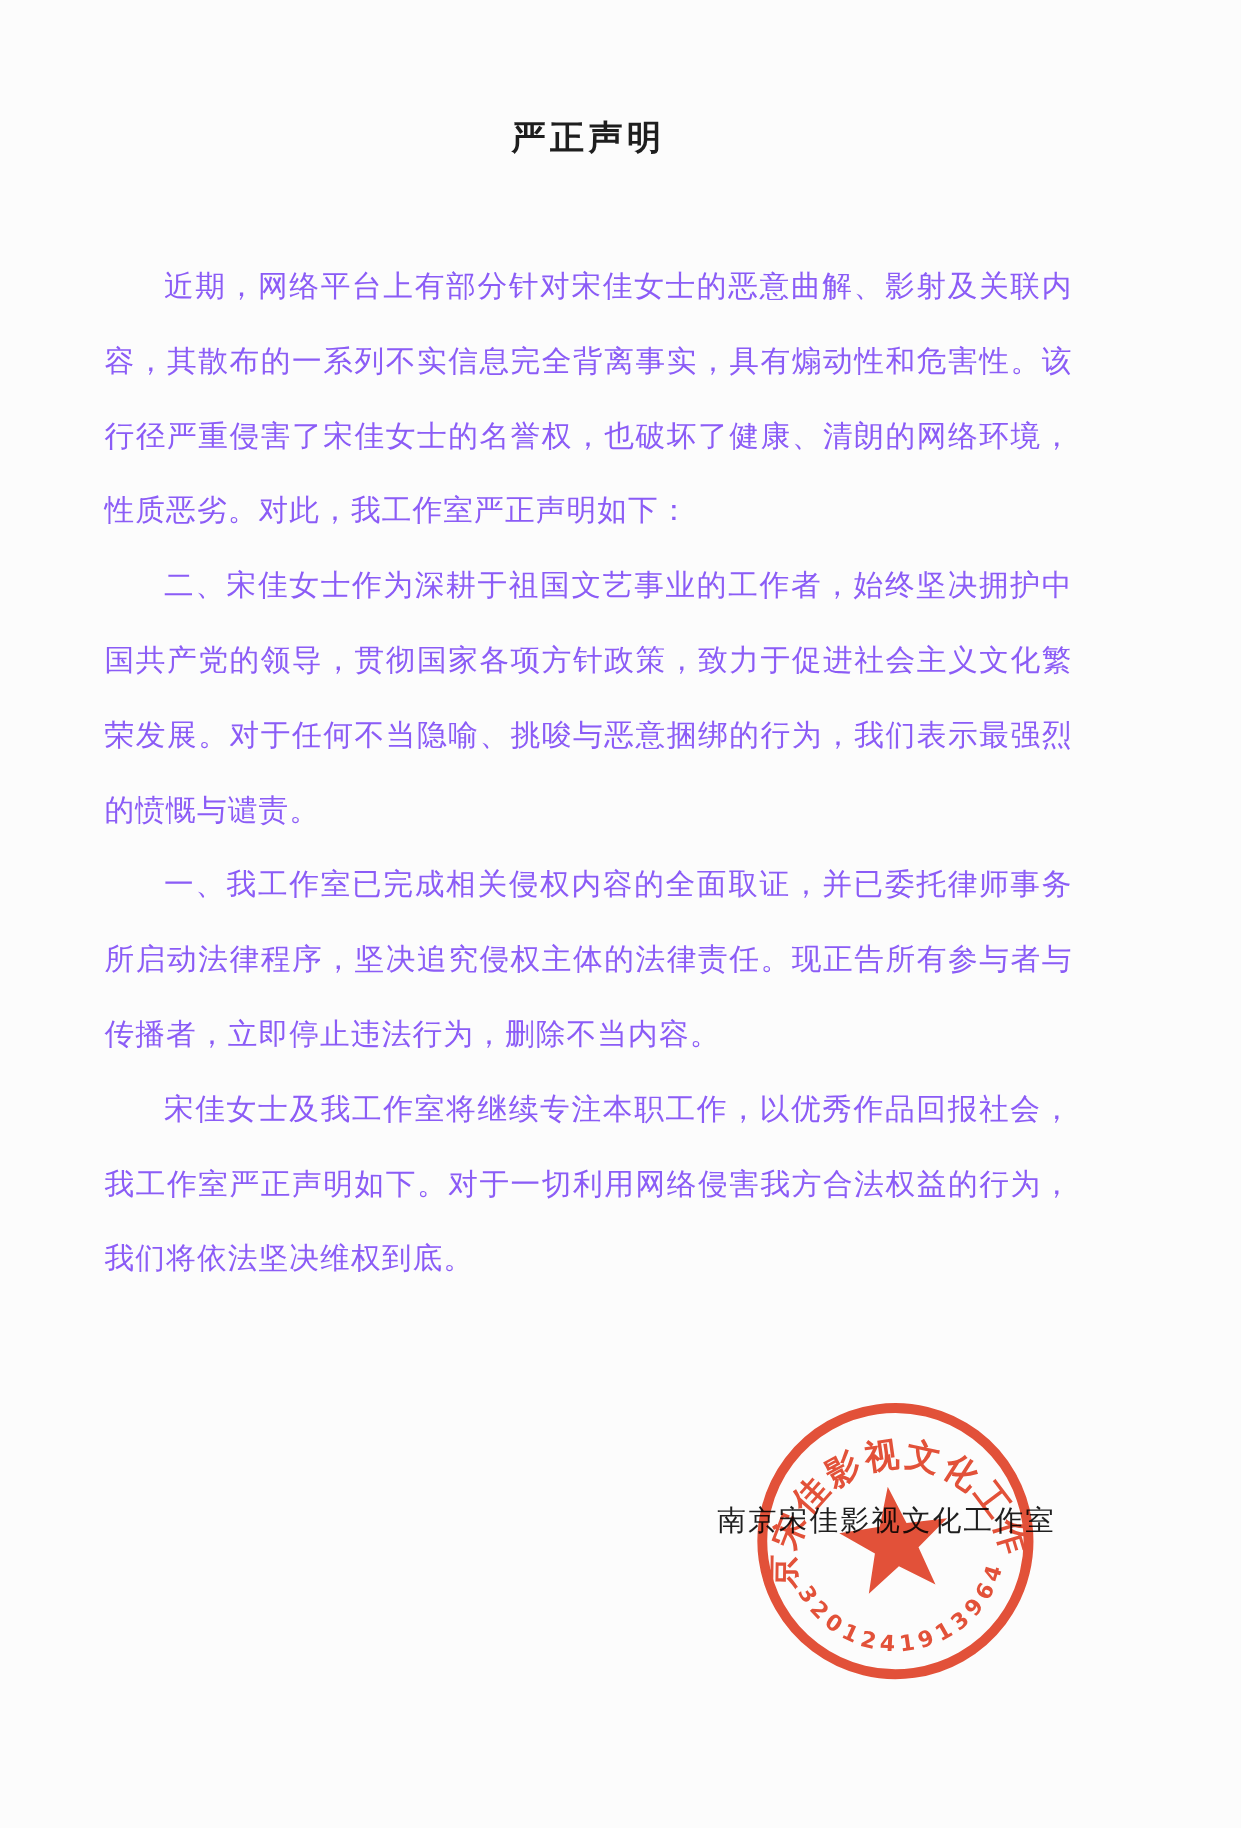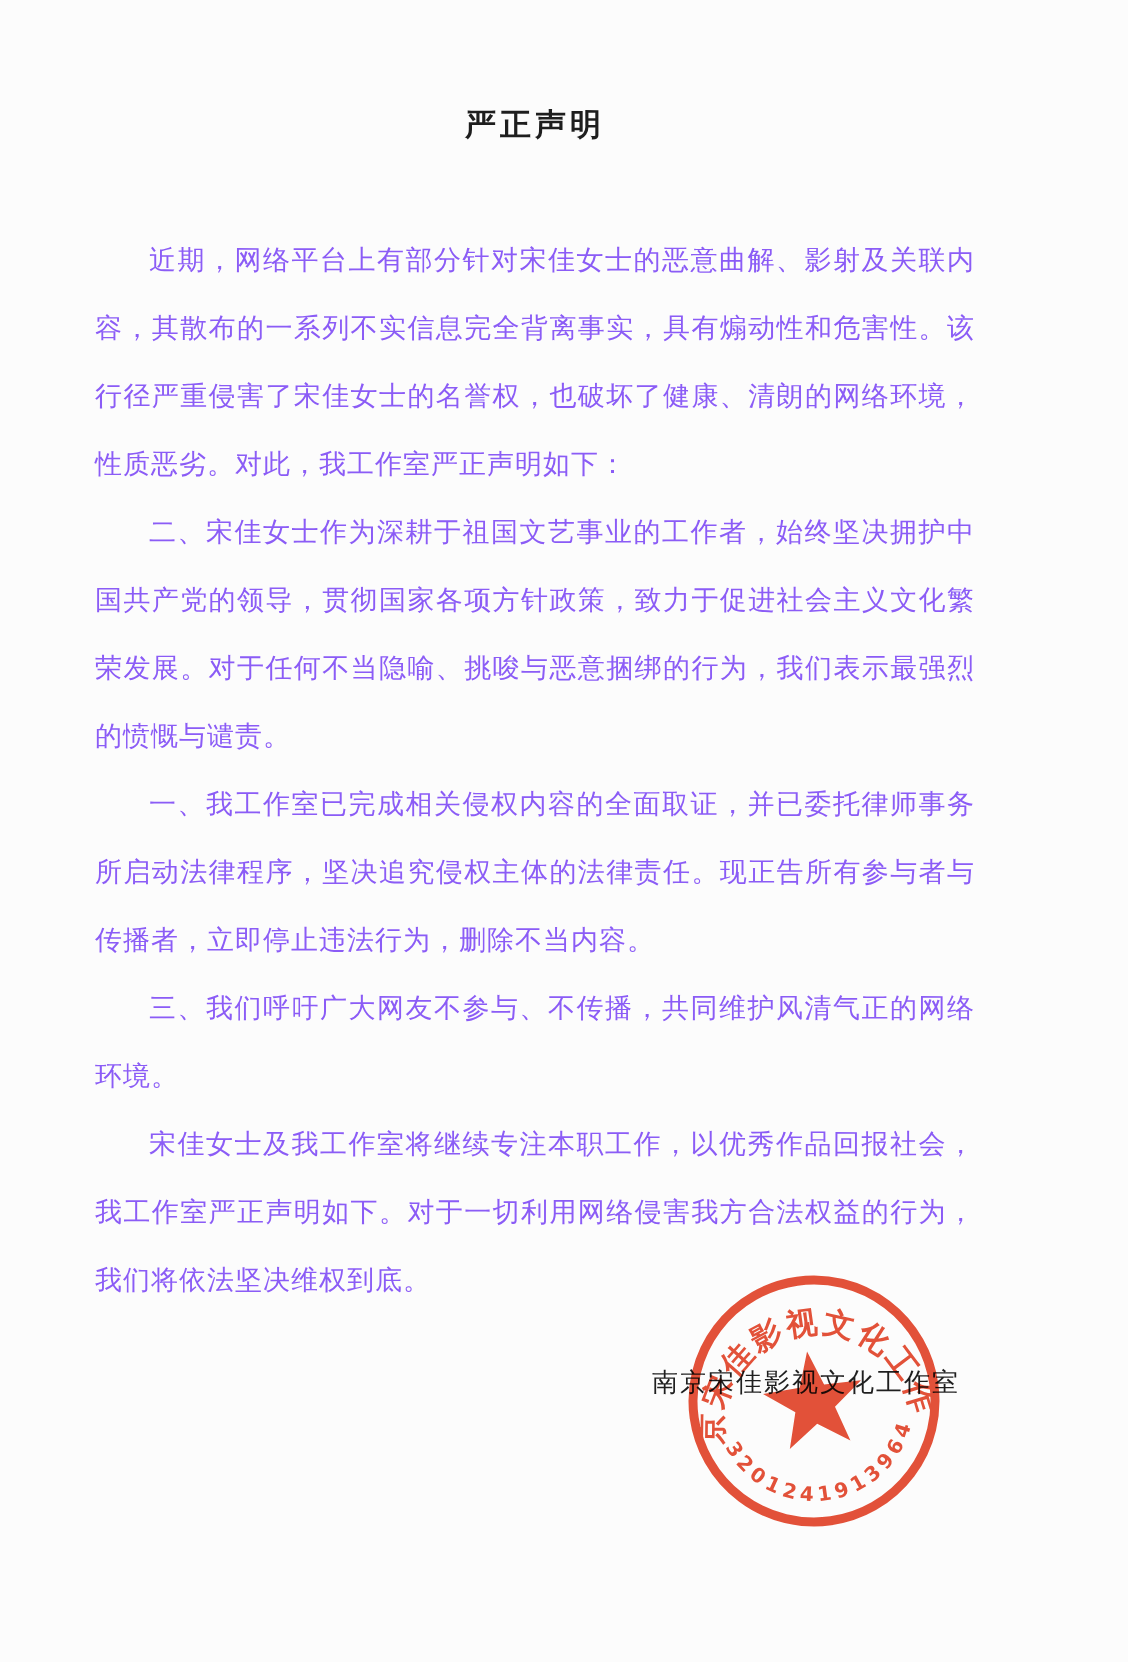--- a/index.html
+++ b/index.html
@@ -89,21 +89,20 @@
 
 <div class="page">
 
   <h1 class="doc-title">严正声明</h1>
 
   <div class="doc-body">
 
   <p>近期，网络平台上有部分针对宋佳女士的恶意曲解、影射及关联内容，其散布的一系列不实信息完全背离事实，具有煽动性和危害性。该行径严重侵害了宋佳女士的名誉权，也破坏了健康、清朗的网络环境，性质恶劣。对此，我工作室严正声明如下：</p>
       <p>二、宋佳女士作为深耕于祖国文艺事业的工作者，始终坚决拥护中国共产党的领导，贯彻国家各项方针政策，致力于促进社会主义文化繁荣发展。对于任何不当隐喻、挑唆与恶意捆绑的行为，我们表示最强烈的愤慨与谴责。</p>
       <p>一、我工作室已完成相关侵权内容的全面取证，并已委托律师事务所启动法律程序，坚决追究侵权主体的法律责任。现正告所有参与者与传播者，立即停止违法行为，删除不当内容。</p>
-      <p>三、我们呼吁广大网友不参与、不传播，共同维护风清气正的网络环境。</p>
       <p>宋佳女士及我工作室将继续专注本职工作，以优秀作品回报社会，我工作室严正声明如下。对于一切利用网络侵害我方合法权益的行为，我们将依法坚决维权到底。</p>
     </div>
 
   <div class="sig-name">南京宋佳影视文化工作室</div>
 
 
   <div class="seal">
     <svg viewBox="0 0 260 260" xmlns="http://www.w3.org/2000/svg">
       <defs>
         <path id="seal-top-arc" d="M 35 172 A 96 96 0 1 1 225 172" fill="none"></path>

